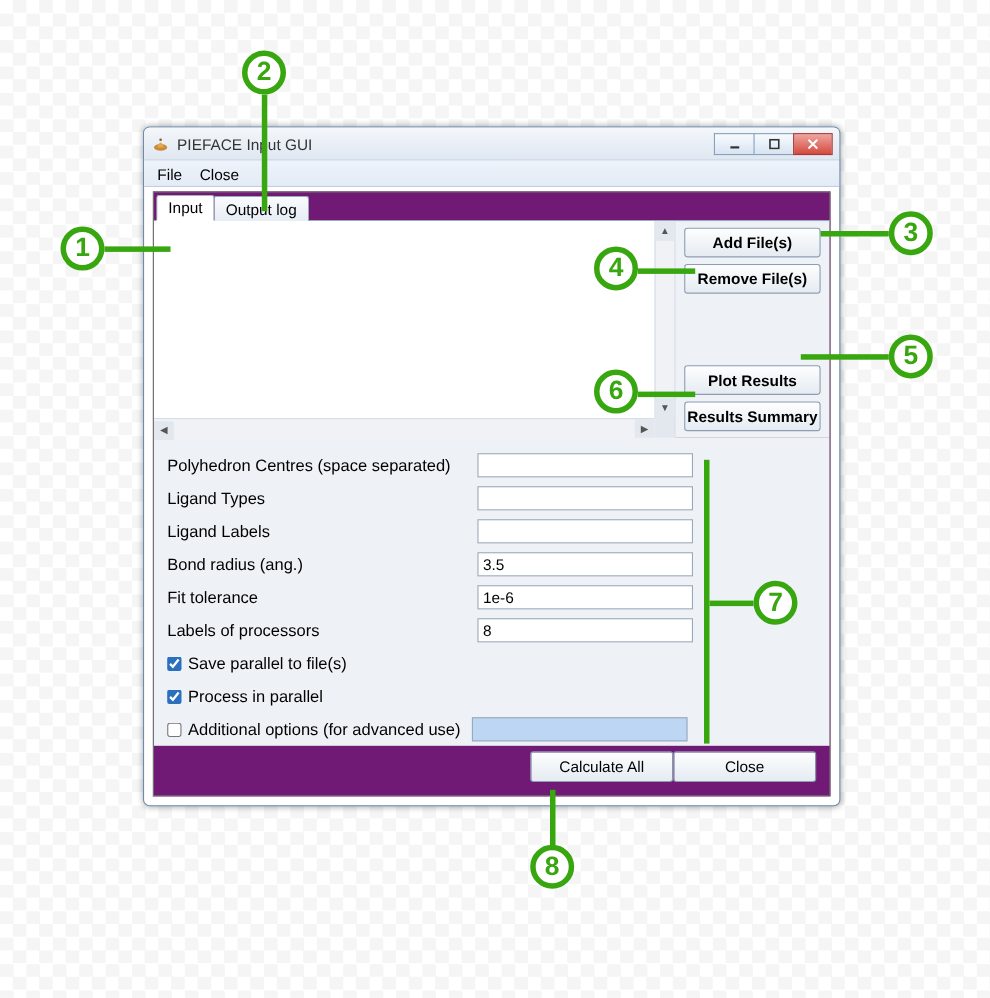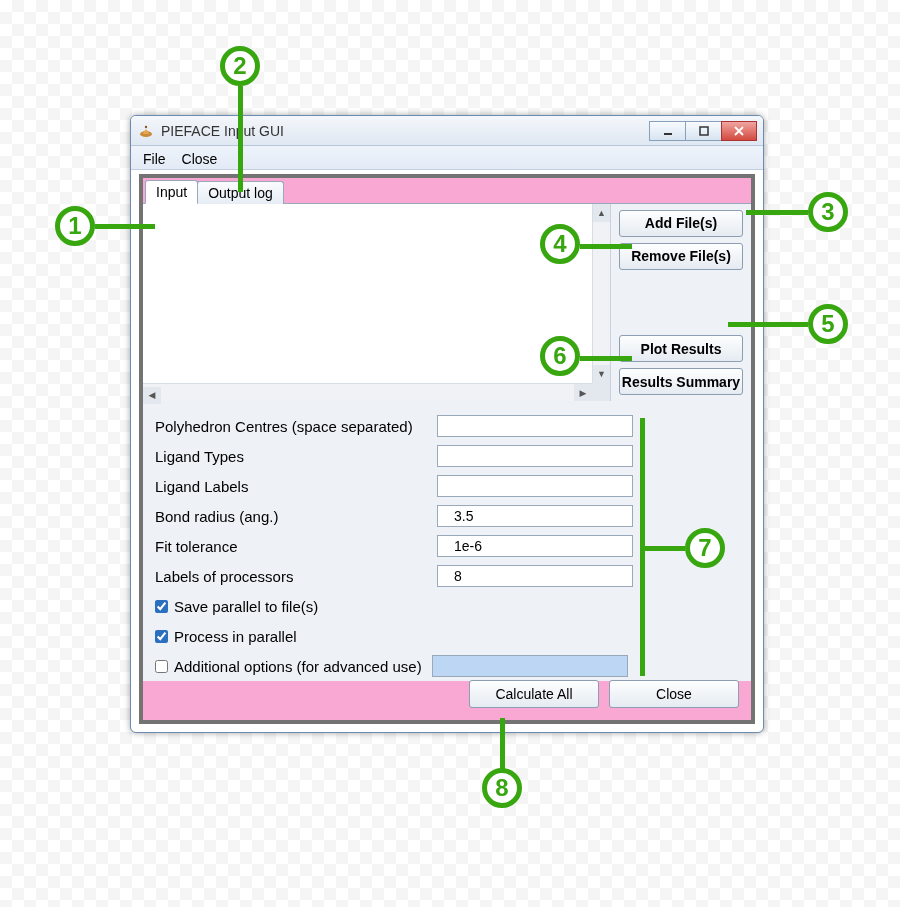--- a/index.html
+++ b/index.html
@@ -62,22 +62,22 @@
     border-bottom: 1px solid #c1cee0;
     display: flex; align-items: flex-end;
     padding: 0 4px;
     font-size: 14px;
   }
   .menubar .menu-item { padding: 2px 8px; cursor: default; }
 
   .client {
     position: absolute;
     left: 8px; right: 8px; top: 58px; bottom: 8px;
-    background: #f9a8d4;
-    border: 4px solid #737373;
+    background: #701a75;
+    border: 1px solid #737373;
   }
 
   
   .tabbar {
     height: 26px;
     display: flex; align-items: flex-end;
     padding-left: 2px;
     margin-top: -1px;
   }
   .tab {
@@ -168,37 +168,37 @@
   }
   .row label {
     width: 282px;
     font-size: 15px;
   }
   .row input[type=text] {
     width: 196px; height: 22px;
     border: 1px solid #9aa8bb;
     background: #fff;
     font-size: 14px;
-    padding: 0 16px;
+    padding: 0 4px;
   }
   .row.chk input[type=checkbox] {
     margin: 0 6px 0 0;
     accent-color: #2b6fbf;
   }
   .row.chk label { width: auto; }
   .row .hl-input {
     background: #bcd6f3 !important;
     border: 1px solid #96b6db;
   }
 
   
   .bottom {
     position: absolute;
     right: 12px; bottom: 12px;
-    display: flex; gap: 10px;
+    display: flex; 
   }
   .bottom .btn { width: 130px; }
 
   
   .callout {
     position: absolute;
     width: 40px; height: 40px;
     border: 5px solid #37a60f;
     border-radius: 50%;
     background: #fff;

